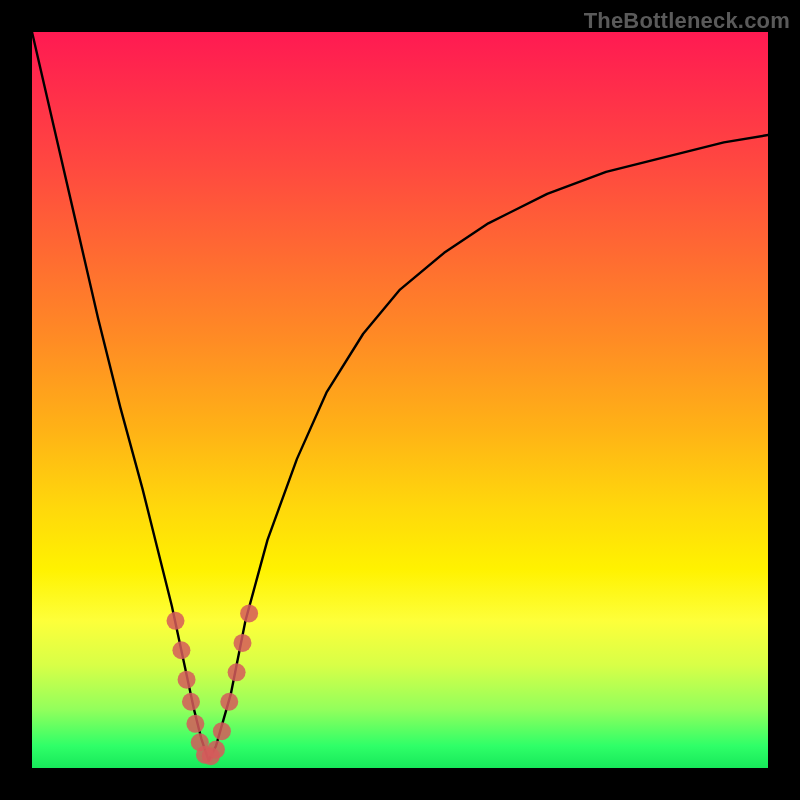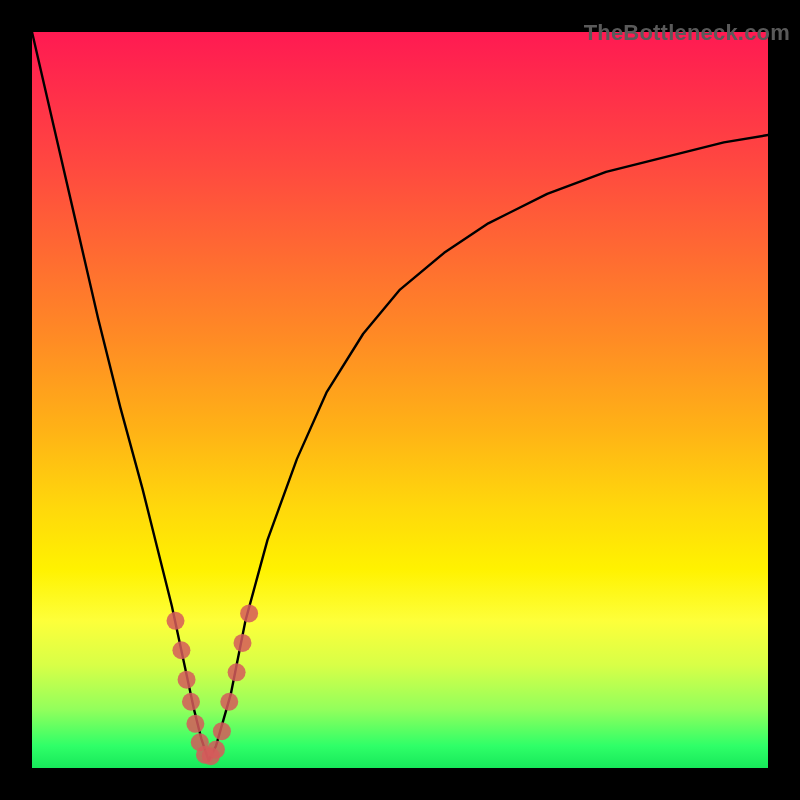--- a/index.html
+++ b/index.html
@@ -35,21 +35,21 @@
       #fff200 73%,
       #fdff3a 80%,
       #d8ff47 86%,
       #93ff5c 92%,
       #2fff68 97%,
       #17e85a 100%
     );
   }
   .watermark {
     position: absolute;
-    top: 20px;
+    top: 8px;
     right: 10px;
     color: #5a5a5a;
     font-size: 22px;
     font-weight: 600;
     letter-spacing: 0.2px;
     user-select: none;
   }
   svg {
     position: absolute;
     left: 0;

